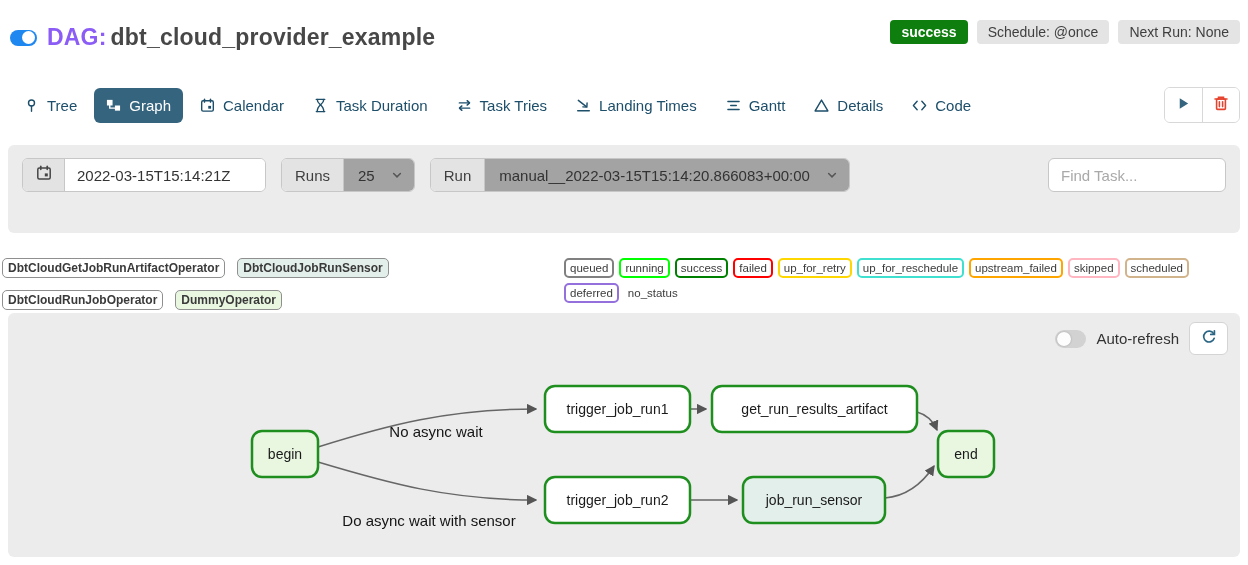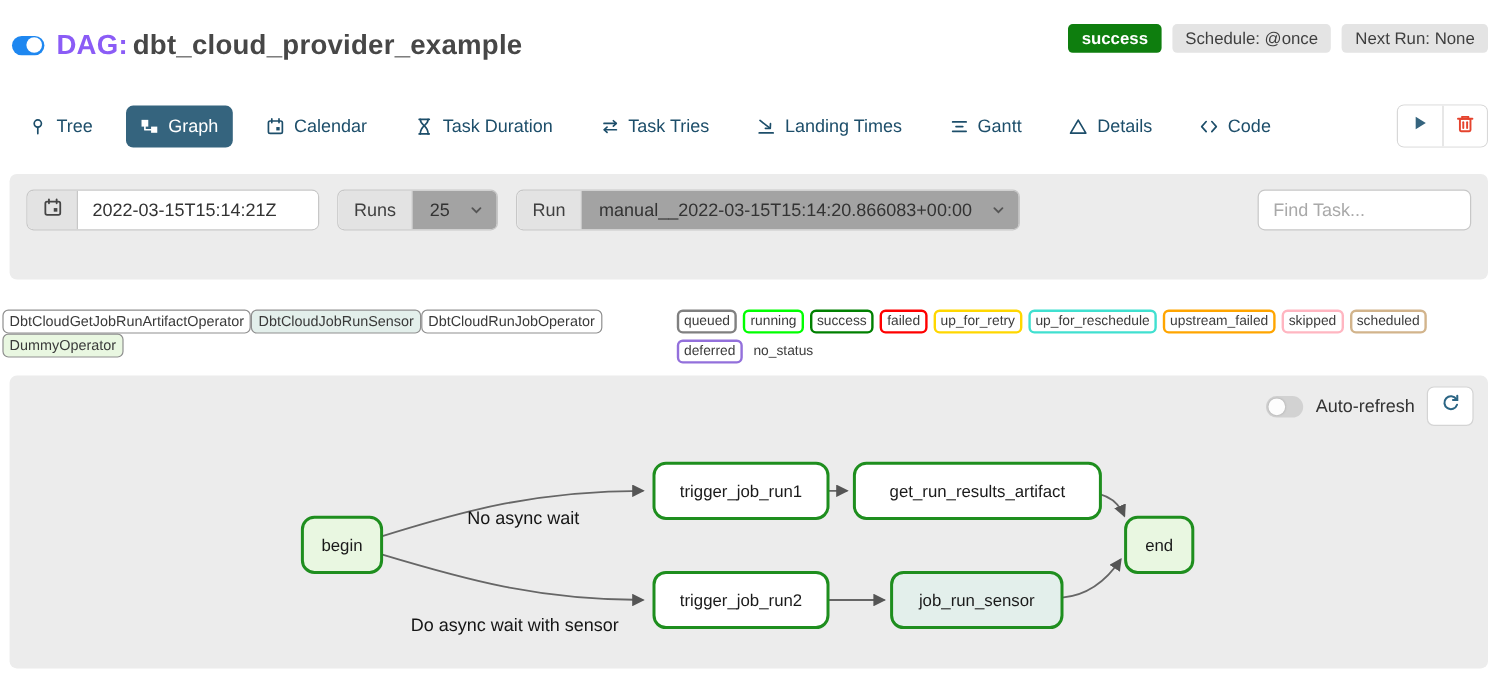--- a/index.html
+++ b/index.html
@@ -42,21 +42,21 @@
   .itext input { border:none; outline:none; font-size:15px; padding:0 12px; height:32px; color:#333; font-family:inherit; background:#fff; }
   .date-input { width:200px; }
   .select { display:flex; align-items:center; gap:16px; padding:0 11px 0 14px; font-size:15px; color:#333; background:#a3a3a3; cursor:pointer; white-space:nowrap; }
   .chev { display:flex; align-items:center; color:#555; }
   .find-input { margin-left:auto; width:178px; height:34px; border:1px solid #c7c7c7; border-radius:6px; padding:0 12px; font-size:15px; color:#333; outline:none; font-family:inherit; background:#fff; }
   .find-input::placeholder { color:#a9a9a9; }
   .update-btn { height:34px; padding:0 16px; border:1.5px solid #2e9bff; color:#1f87e8; background:#fff; border-radius:6px; font-size:15px; display:flex; align-items:center; cursor:pointer; margin-left:4px; }
 
   
   .legend { position:absolute; top:258px; left:2px; right:2px; display:flex; align-items:flex-start; }
-  .operators { width:552px; display:flex; flex-wrap:wrap; gap:0; }
+  .operators { width:552px; display:flex; flex-wrap:wrap; gap:12px;font-weight:bold; }
   .statuses { flex:1; display:flex; flex-wrap:wrap; gap:5px; margin-left:10px; align-items:center; }
   .lbadge { font-size:12px; padding:1px 5px; border-radius:5px; border:1px solid #8f8f8f; color:#3a3a3a; line-height:16px; white-space:nowrap; }
   .sbadge { font-size:11.5px; padding:0 4px; border:2px solid; border-radius:5px; background:#fff; line-height:16px; }
   .sbadge.noborder { border:none; background:transparent; padding:0 4px; }
 
   
   .graph-panel { position:absolute; top:313px; left:8px; right:8px; height:244px; background:#ececec; border-radius:6px; }
   #graph { position:absolute; inset:0; width:100%; height:100%; }
   .autorefresh { position:absolute; top:9px; right:12px; display:flex; align-items:center; gap:10px; }
   .ar-switch { width:31px; height:18px; border-radius:10px; background:#d2d2d2; position:relative; cursor:pointer; }
@@ -79,21 +79,21 @@
     <h1><span class="dag-prefix">DAG:</span><span>dbt_cloud_provider_example</span></h1>
   </div>
   <div class="header-badges">
     <span class="badge success">success</span>
     <span class="badge">Schedule: @once</span>
     <span class="badge">Next Run: None</span>
   </div>
 </div>
 
 <div class="tabbar">
-  <div id="tabs-host" style="display:flex;align-items:center;gap:16px">
+  <div id="tabs-host" style="display:flex;align-items:center;gap:5px">
       <div class="tab">
         <span class="ticon">
           <svg width="15" height="15" viewBox="0 0 16 16" fill="none" stroke="currentColor" stroke-width="1.5" stroke-linecap="round" stroke-linejoin="round">
             <circle cx="8" cy="5.3" r="3.2"></circle>
             <line x1="8" y1="8.6" x2="8" y2="14.2"></line>
           </svg>
         </span>
         <span>Tree</span>
       </div>
       <div class="tab active">

